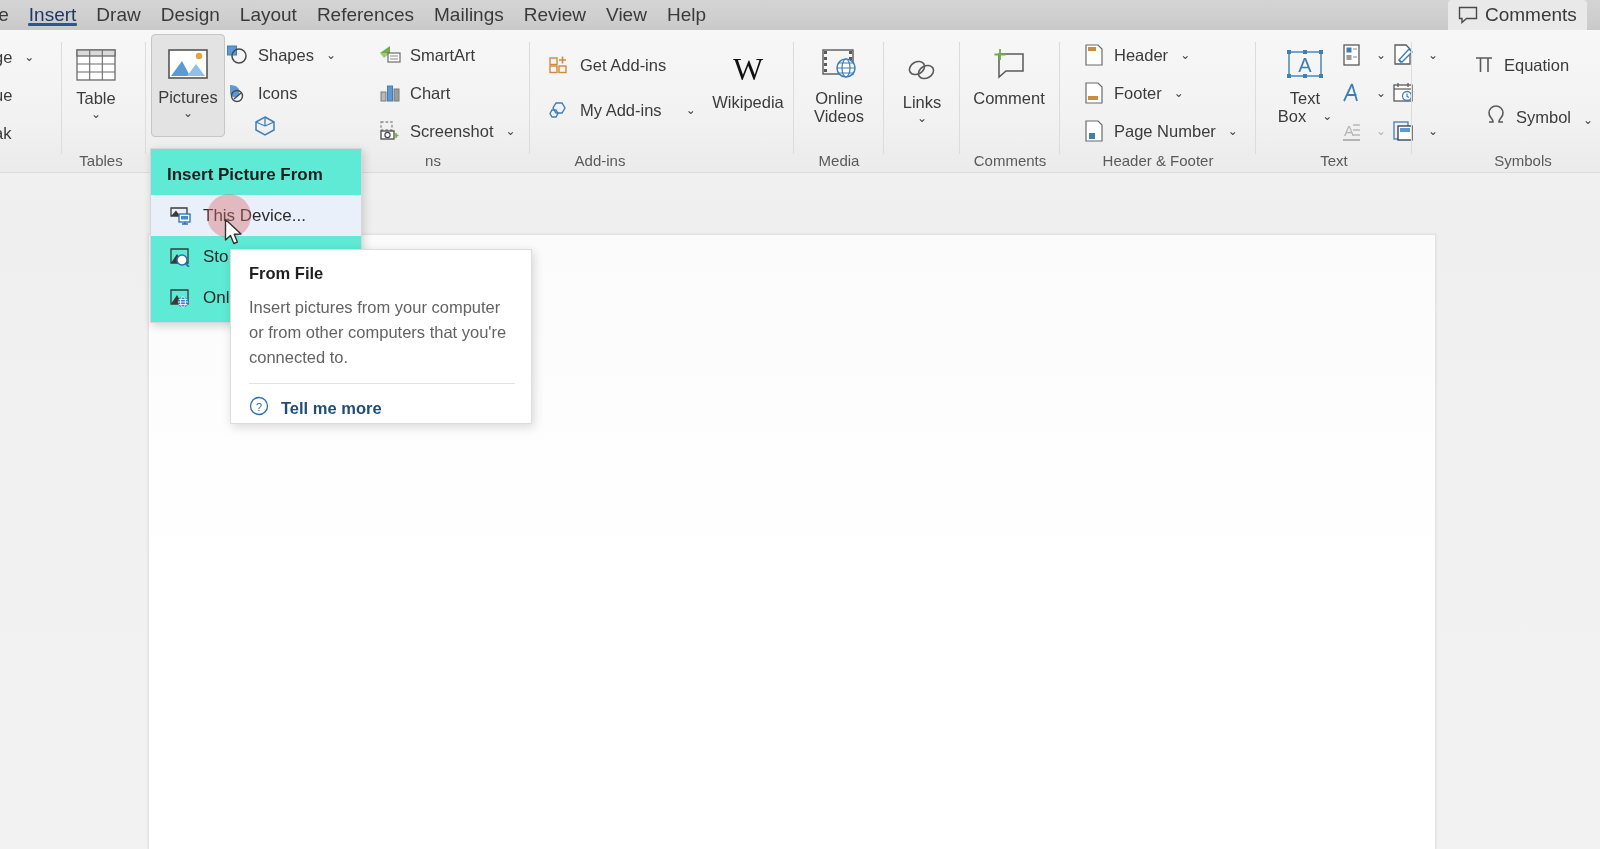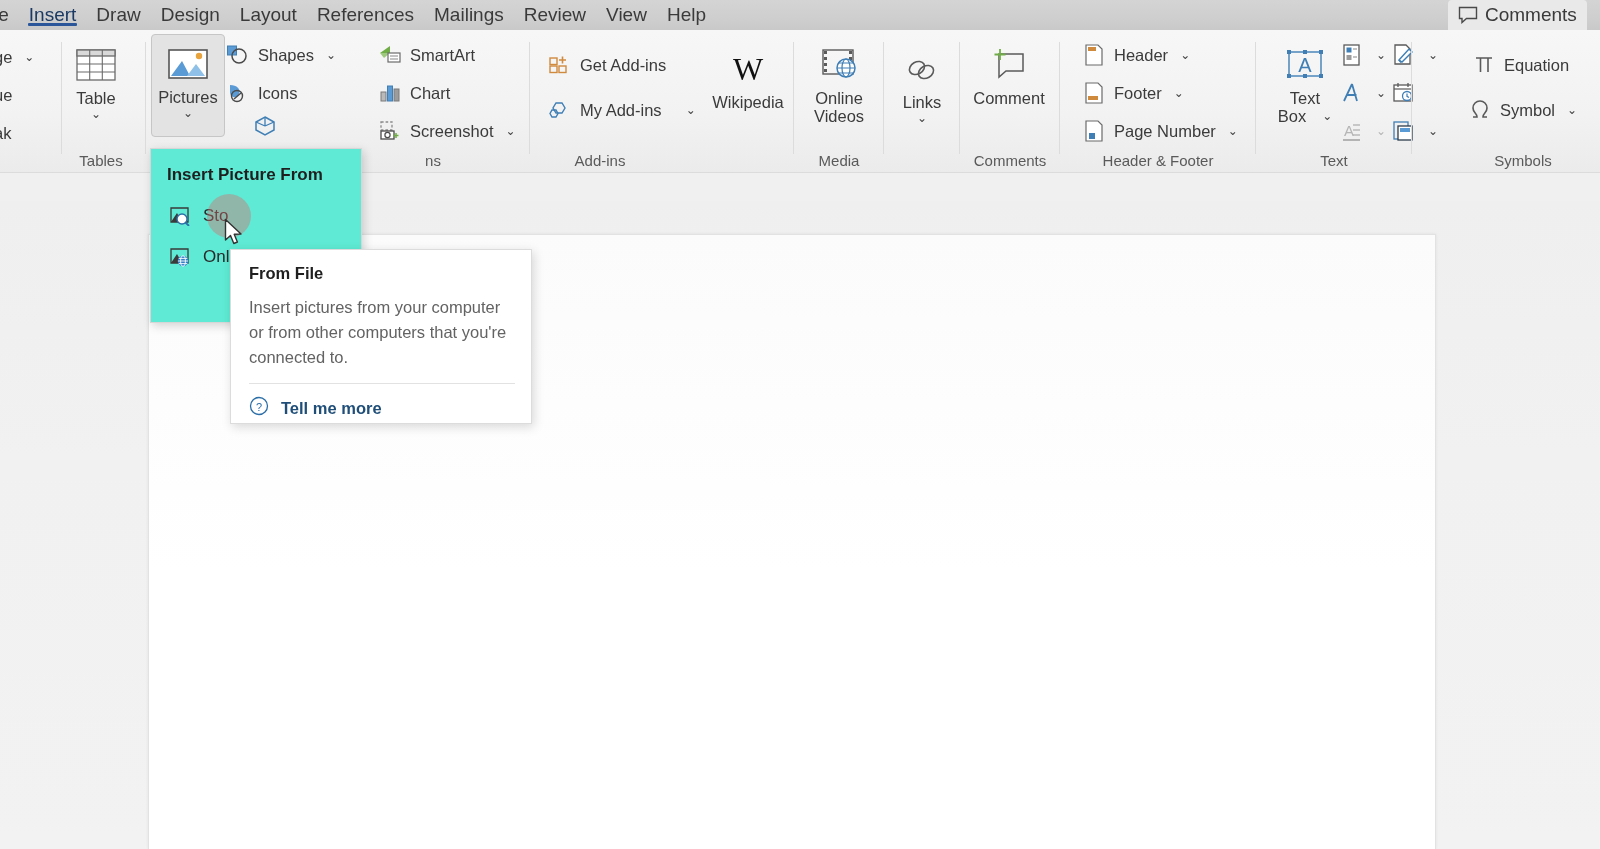--- a/index.html
+++ b/index.html
@@ -535,21 +535,21 @@
 
     <div class="grp" style="left:1456px; width:144px;">
       <div class="smbtn" style="left:16px; top:18px;">
         <span class="sicon">
           <svg width="22" height="24" viewBox="0 0 22 24">
             <path d="M3 5 h16 M7.5 5 v14 M15 5 v14" stroke="#5a5a5a" stroke-width="1.6" fill="none"></path>
           </svg>
         </span>
         <span>Equation</span>
       </div>
-      <div class="smbtn" style="left:12px; top:63px;">
+      <div class="smbtn" style="left:28px; top:63px;align-items:flex-end;">
         <span class="sicon">
           <svg width="22" height="24" viewBox="0 0 22 24">
             <path d="M4 19 h4 c0-4 -4-4 -4-9 a7 7 0 0 1 14 0 c0 5 -4 5 -4 9 h4" fill="none" stroke="#5a5a5a" stroke-width="1.6"></path>
           </svg>
         </span>
         <span>Symbol</span>
         <span class="chevsm">⌄</span>
       </div>
       <div class="glabel" style="left:0;right:10px;">Symbols</div>
     </div>
@@ -632,20 +632,32 @@
     </div>
   </div>
 
   <div class="docarea">
     <div class="page"></div>
   </div>
 
   <div class="menu">
     <div class="menu-title">Insert Picture From</div>
 
+    <div class="menu-item hover">
+      <span class="micon">
+        <svg width="22" height="20" viewBox="0 0 22 20">
+          <path d="M2 2 h16 v8 h-16 z" fill="none" stroke="#3a3a3a" stroke-width="1.3"></path>
+          <path d="M2 10 L7 4.5 L11 10 Z" fill="#3a3a3a"></path>
+          <rect x="10" y="8" width="11" height="8" fill="#fff" stroke="#2b6ea8" stroke-width="1.3"></rect>
+          <rect x="12" y="10" width="7" height="3.5" fill="#3f8dd4"></rect>
+          <path d="M13 18 h6 M16 16 v2" stroke="#2b6ea8" stroke-width="1.3"></path>
+        </svg>
+      </span>
+      <span class="mlabel">This Device...</span>
+    </div>
 
     <div class="menu-item">
       <span class="micon">
         <svg width="22" height="20" viewBox="0 0 22 20">
           <path d="M2 2 h17 v14 h-17 z" fill="none" stroke="#3a3a3a" stroke-width="1.3"></path>
           <path d="M2 16 L8 7 L13 16 Z" fill="#3a3a3a"></path>
           <circle cx="13" cy="13" r="5" fill="#fff" stroke="#2b6ea8" stroke-width="1.4"></circle>
           <path d="M16.5 16.5 L20 20" stroke="#2b6ea8" stroke-width="1.8"></path>
         </svg>
       </span>

